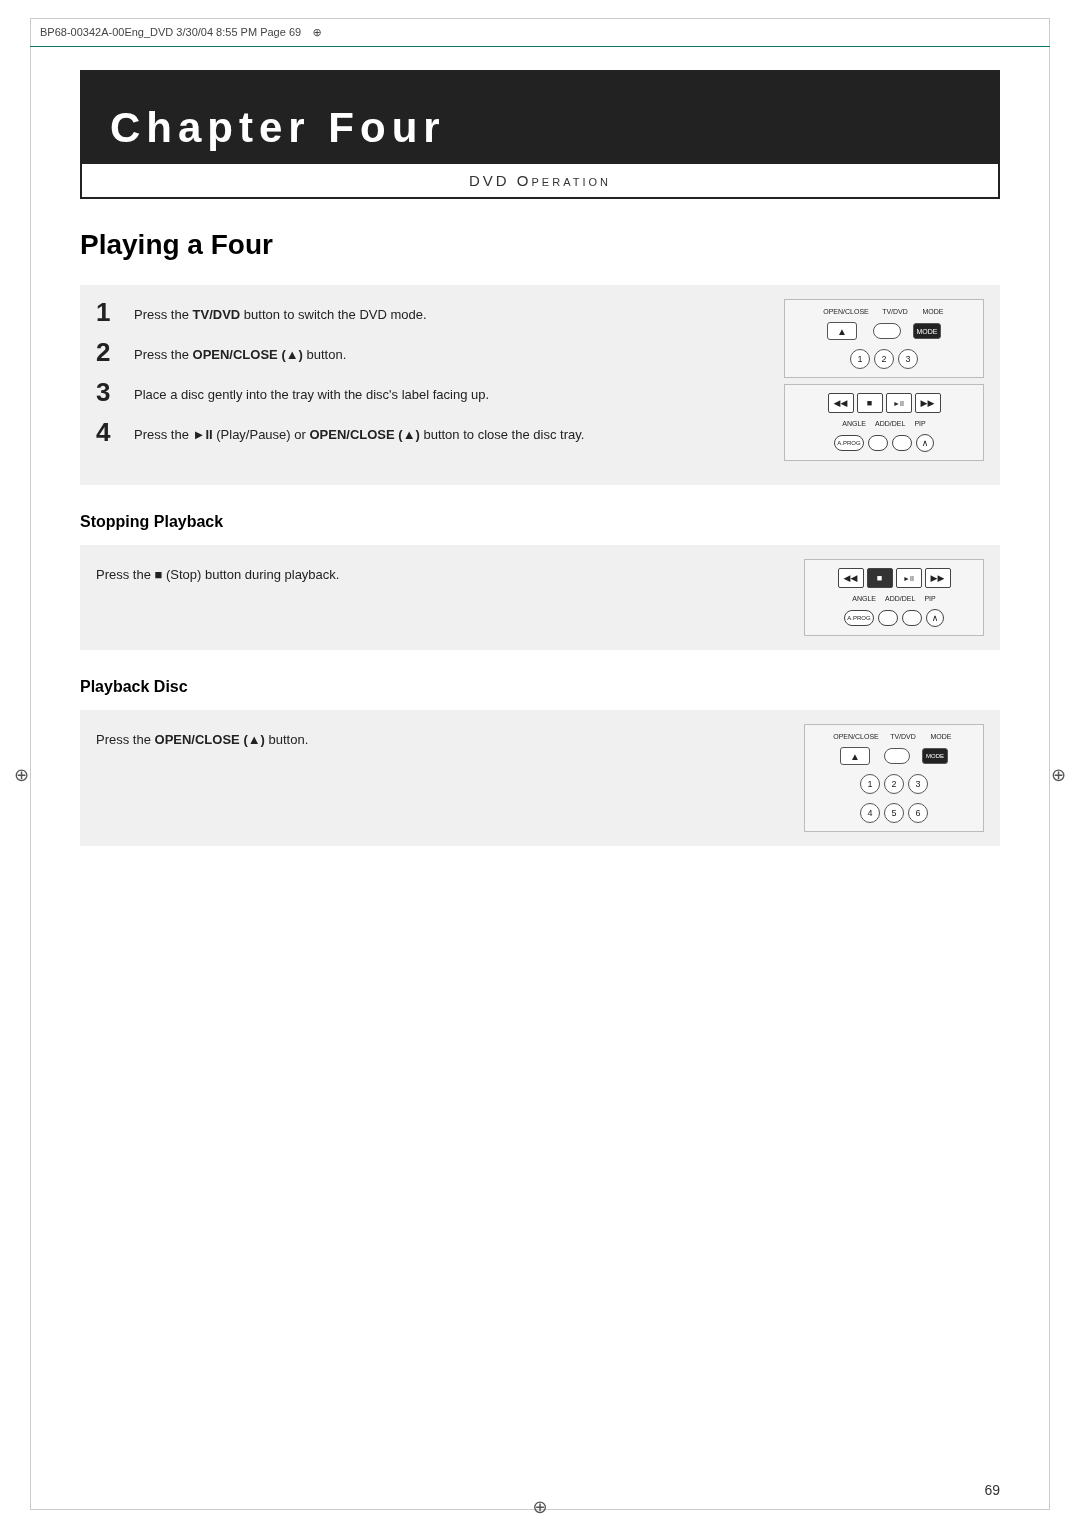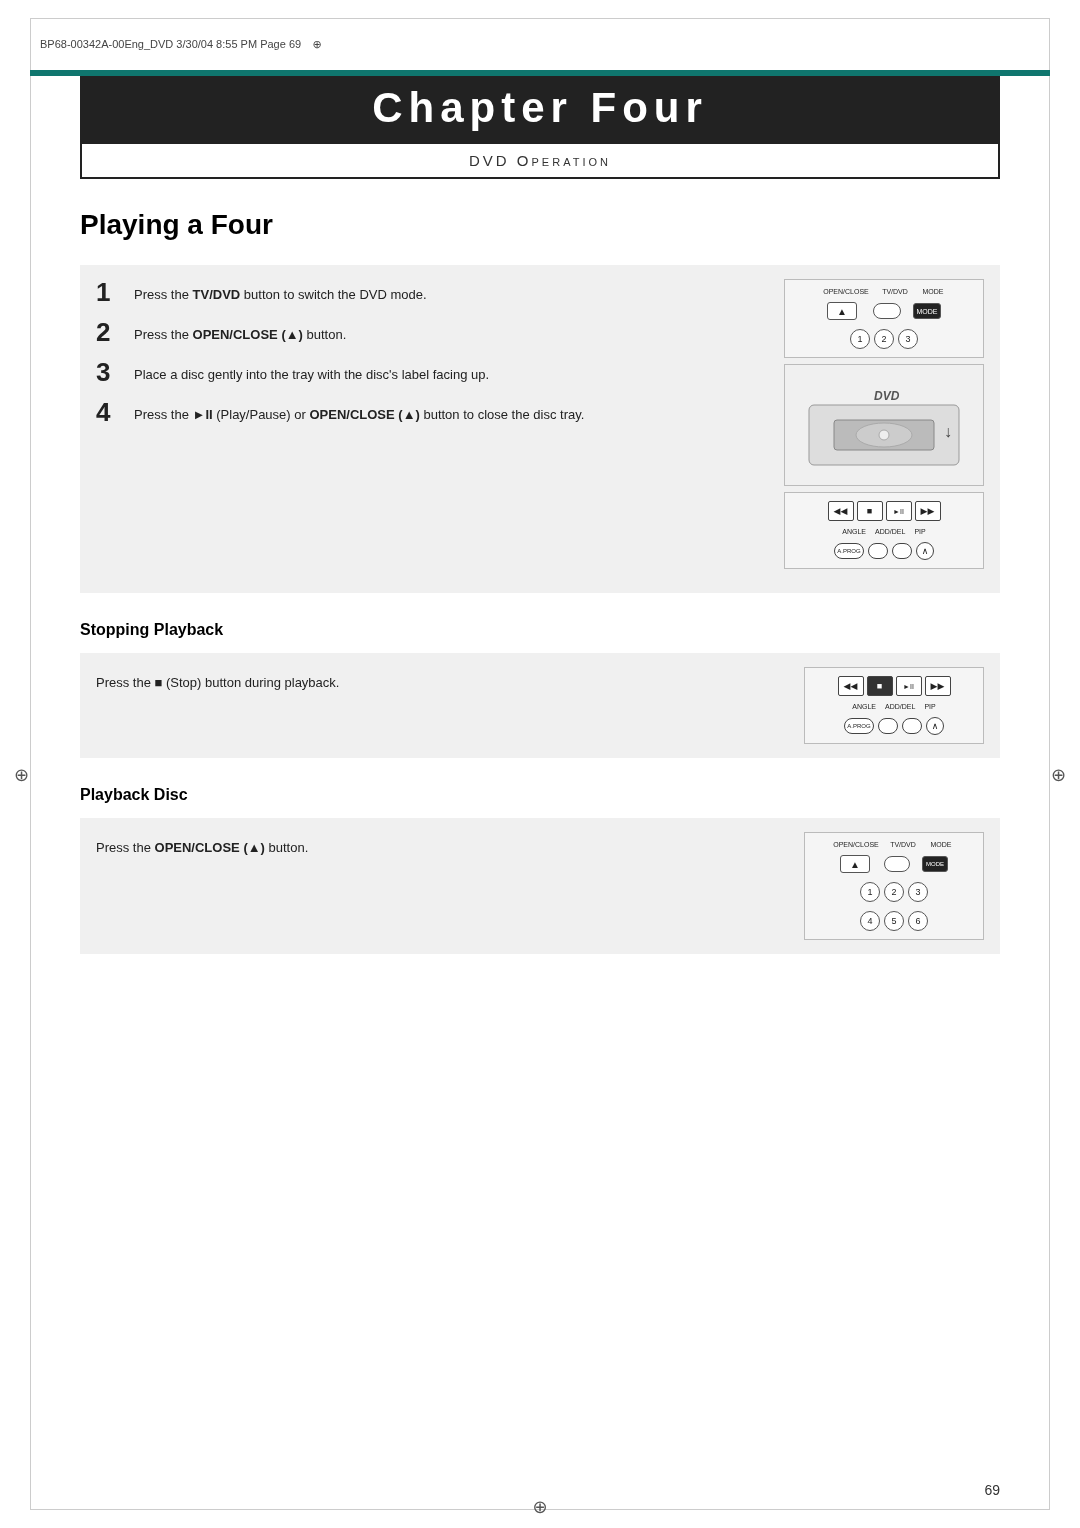--- a/index.html
+++ b/index.html
@@ -18,43 +18,42 @@
       top: 18px; left: 30px; right: 30px; bottom: 18px;
       border: 1px solid #ccc;
       pointer-events: none;
     }
 
     .header-line {
       position: absolute;
       top: 18px; left: 30px; right: 30px;
       display: flex;
       align-items: center;
-      padding: 18px 10px;
-      border-bottom: 6px solid #0f766e;
+      padding: 6px 10px;
+      border-bottom: 1px solid #0f766e;
       font-size: 11px;
       color: #444;
     }
 
     .header-crosshair {
       width: 16px; height: 16px;
       display: inline-flex; align-items: center; justify-content: center;
       margin-left: 8px;
     }
 
     .content {
       margin: 0 80px;
       padding-top: 70px;
     }
 
     
     .chapter-banner {
       background: #222;
       color: #fff;
-      text-align: center;
-      padding: 14px 30px 12px;
+      padding: 34px 30px 12px;
       margin-bottom: 0;
     }
     .chapter-banner h1 {
       font-size: 42px;
       font-weight: bold;
       letter-spacing: 6px;
       font-family: Arial, Helvetica, sans-serif;
     }
 
     .chapter-subtitle-bar {
@@ -385,36 +384,20 @@
             <div style="width:4px;"></div>
             <div class="btn-rect" style="background:#222; color:#fff; border-radius:3px; width:28px; font-size:7px;">MODE</div>
           </div>
           <div class="btn-row" style="margin-top:4px;">
             <div class="btn-number">1</div>
             <div class="btn-number">2</div>
             <div class="btn-number">3</div>
           </div>
         </div>
 
-        <div class="dvd-player-box">
-
-          <svg width="160" height="100" viewBox="0 0 160 100">
-
-            <rect x="5" y="30" width="150" height="60" rx="5" ry="5" fill="#ddd" stroke="#999" stroke-width="1"></rect>
-
-            <rect x="30" y="45" width="100" height="30" rx="3" ry="3" fill="#bbb" stroke="#888" stroke-width="1"></rect>
-
-            <ellipse cx="80" cy="60" rx="28" ry="12" fill="#ccc" stroke="#aaa" stroke-width="1"></ellipse>
-            <ellipse cx="80" cy="60" rx="5" ry="5" fill="#eee" stroke="#aaa" stroke-width="1"></ellipse>
-
-            <text x="70" y="25" font-size="12" font-weight="bold" fill="#555" font-style="italic">DVD</text>
-
-            <text x="140" y="62" font-size="16" fill="#444">↓</text>
-          </svg>
-        </div>
 
         <div class="remote-box">
           <div class="transport-row">
             <div class="transport-btn" style="font-size:9px;">◀◀</div>
             <div class="transport-btn">■</div>
             <div class="transport-btn" style="font-size:7px;">►II</div>
             <div class="transport-btn" style="font-size:9px;">▶▶</div>
           </div>
           <div class="bottom-row-labels">
             <div style="font-size:7px;">ANGLE</div>

